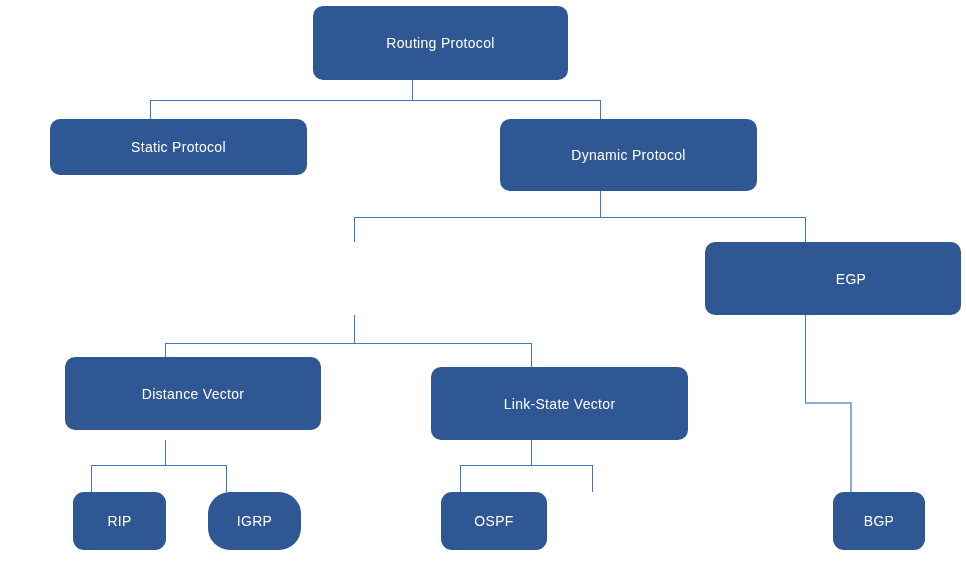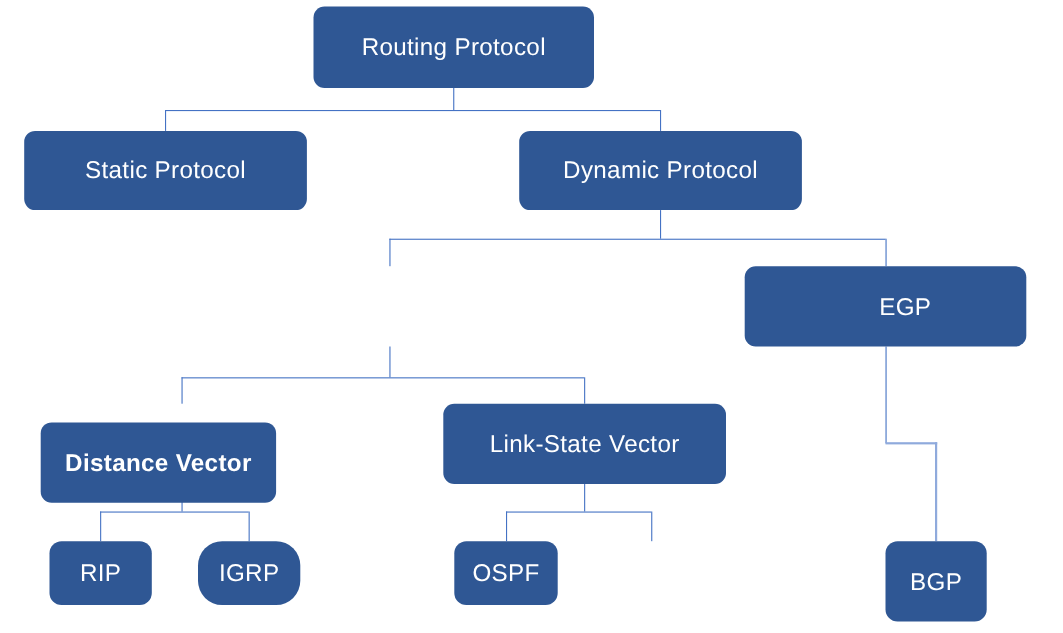--- a/index.html
+++ b/index.html
@@ -22,24 +22,25 @@
     overflow: hidden;
   }
   .node {
     position: absolute;
     background: var(--node-fill);
     color: var(--node-text);
     border-radius: 10px;
     display: flex;
     align-items: center;
     justify-content: center;
-    font-size: 22px;
+    font-size: 14px;
     letter-spacing: 0.3px;
     white-space: nowrap;
     box-sizing: border-box;
+    margin-left: 28px;
   }
   .node.small { border-radius: 11px; }
   .line-h, .line-v { position: absolute; background: var(--line); }
   .line-h { height: 1.4px; }
   .line-v { width: 1.4px; }
   .line-h.light, .line-v.light { background: var(--line-light); }
   .line-h.light { height: 2px; }
   .line-v.light { width: 2px; }
 </style>
 </head>
@@ -71,33 +72,33 @@
   <div class="line-h" style="left:460px; top:464.5px; width:132px;"></div>
   <div class="line-v" style="left:459.5px; top:465px; height:27px;"></div>
   <div class="line-v" style="left:591.5px; top:465px; height:27px;"></div>
 
   <div class="line-v" style="left:804.5px; top:315px; height:88px;"></div>
   <div class="line-h light" style="left:804.5px; top:402px; width:47px;"></div>
   <div class="line-v light" style="left:850px; top:402px; height:90px;"></div>
 
   <div class="node" style="left:285px; top:6px; width:255px; height:74px;">Routing Protocol</div>
 
-  <div class="node" style="left:22px; top:119px; width:257px; height:72px;">Static Protocol</div>
+  <div class="node" style="left:22px; top:119px; width:257px; height:56px;">Static Protocol</div>
 
   <div class="node" style="left:472px; top:119px; width:257px; height:72px;">Dynamic Protocol</div>
 
 
   <div class="node" style="left:677px; top:242px; width:256px; height:73px;padding-left:36px;">EGP</div>
 
-  <div class="node" style="left:37px; top:384px; width:214px; height:73px;font-weight:bold;">Distance Vector</div>
+  <div class="node" style="left:37px; top:357px; width:256px; height:73px;">Distance Vector</div>
 
   <div class="node" style="left:403px; top:367px; width:257px; height:73px;">Link-State Vector</div>
 
   <div class="node small" style="left:45px; top:492px; width:93px; height:58px;">RIP</div>
 
   <div class="node small" style="left:180px; top:492px; width:93px; height:58px;border-radius:22px;">IGRP</div>
 
-  <div class="node small" style="left:413px; top:492px; width:94px; height:58px;">OSPF</div>
+  <div class="node small" style="left:413px; top:492px; width:106px; height:58px;">OSPF</div>
 
 
-  <div class="node small" style="left:805px; top:492px; width:92px; height:73px;">BGP</div>
+  <div class="node small" style="left:805px; top:492px; width:92px; height:58px;">BGP</div>
 
 </div>
 
 </body></html>

